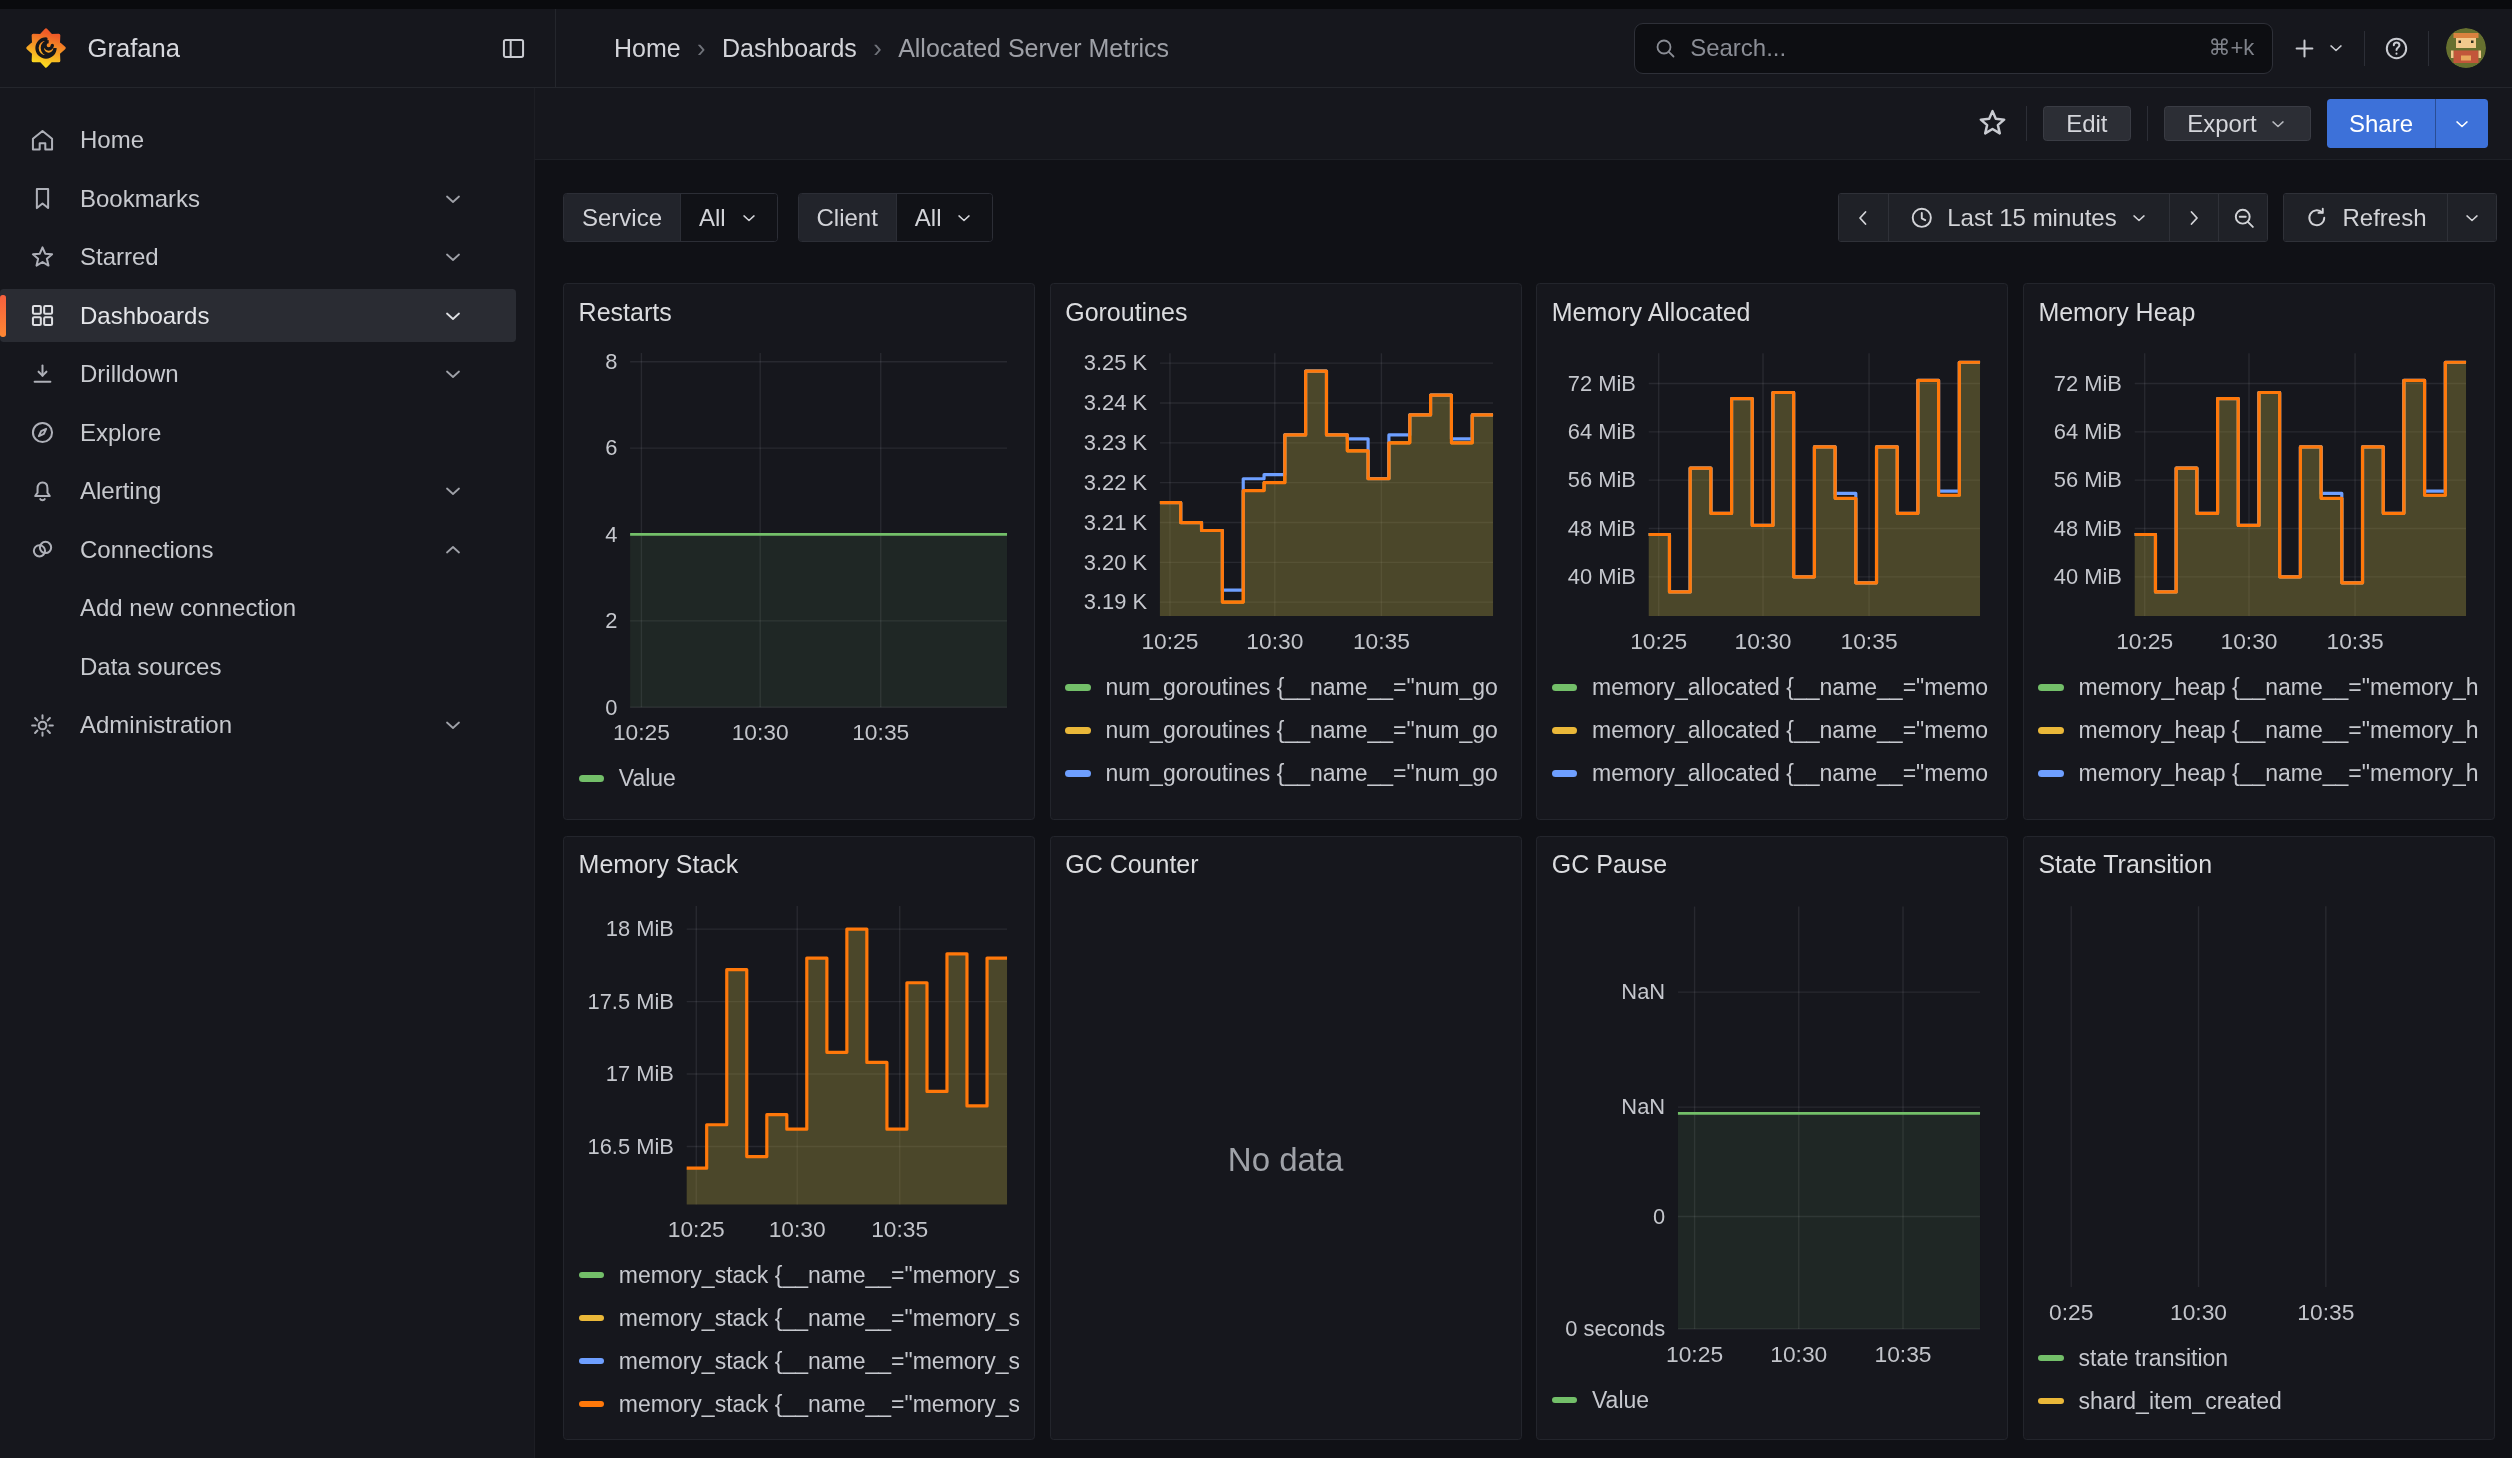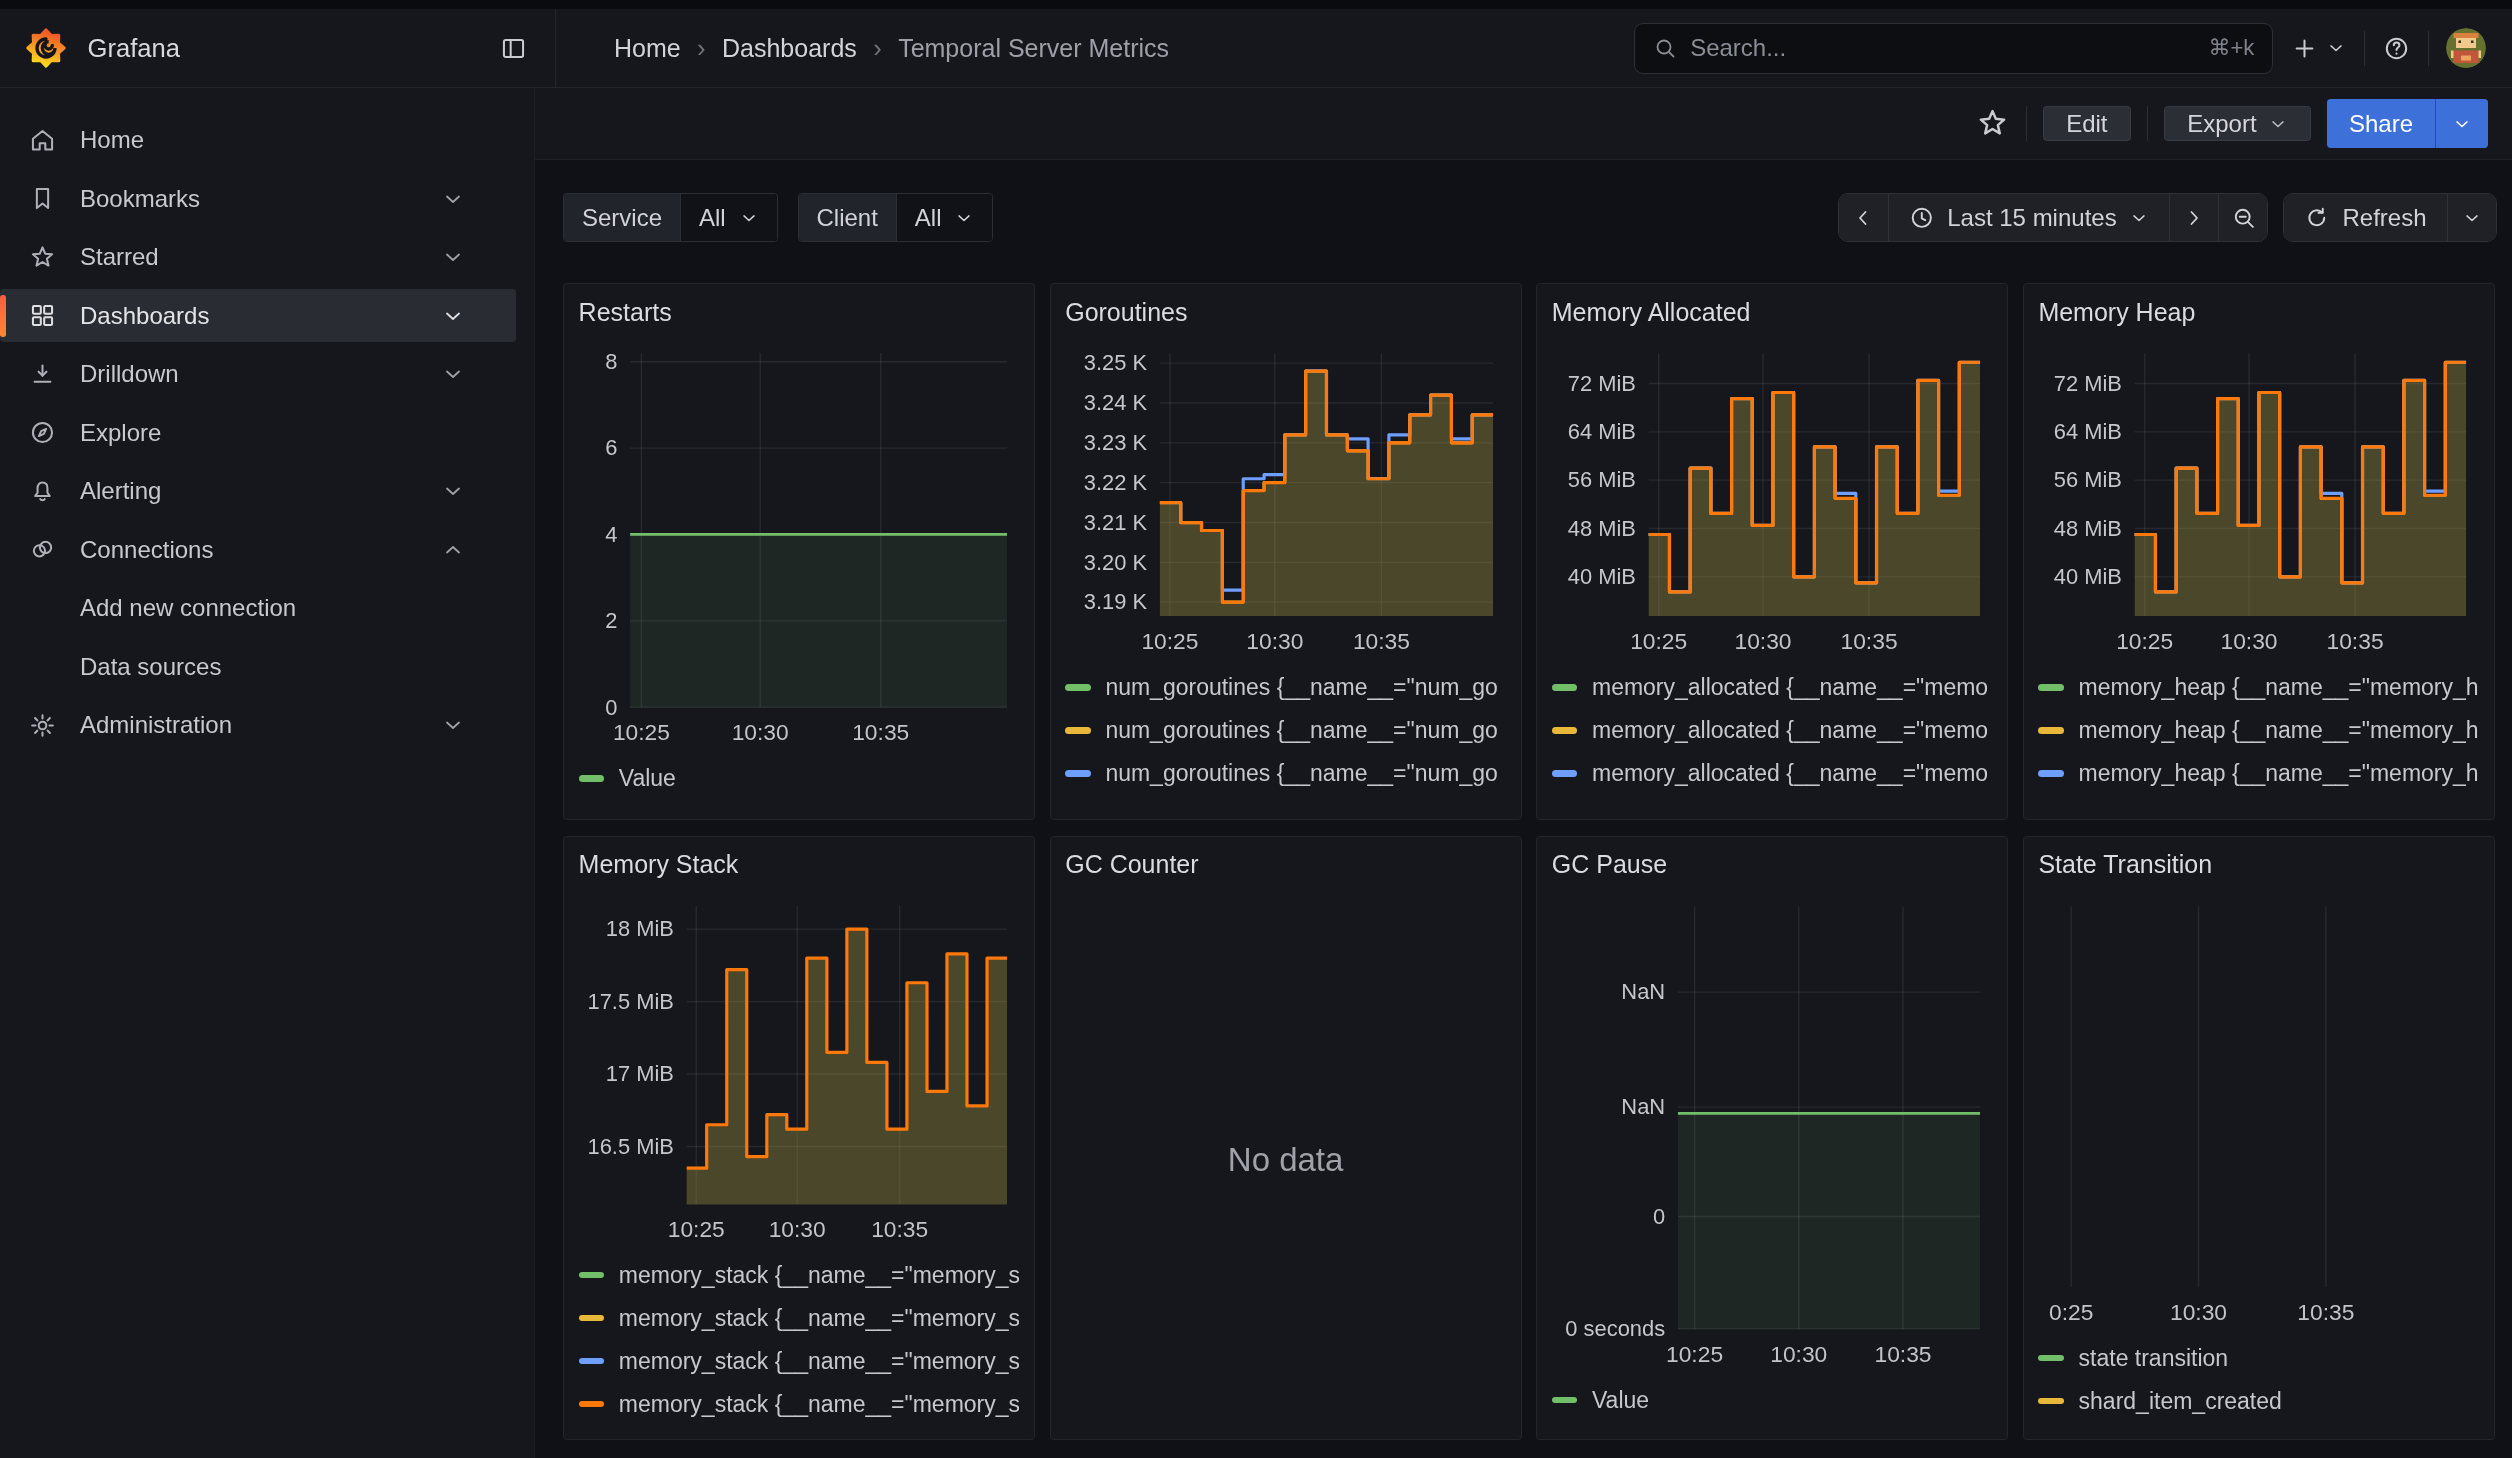--- a/index.html
+++ b/index.html
@@ -79,21 +79,21 @@
   
   .dashboard{flex:1;background:var(--canvas);overflow:hidden;padding:33px 15.5px 0 28px;}
   .filter-row{display:flex;align-items:center;justify-content:space-between;margin-bottom:41px;}
   .filters{display:flex;gap:20px;}
   .picker{display:flex;height:49px;border:0.9px solid #2c2e36;border-radius:3.7px;overflow:hidden;}
   .picker .plabel{display:flex;align-items:center;padding:0 18px;background:#22242b;
     font-size:24px;color:#d2d3d8;}
   .picker .pvalue{display:flex;align-items:center;gap:12.8px;padding:0 18px;background:#111217;
     border-left:0.9px solid #2c2e36;font-size:24px;font-weight:500;color:#d2d3d8;cursor:pointer;}
   .timebar{display:flex;align-items:center;gap:14.6px;}
-  .tgroup{display:flex;height:49px;border-radius:10px;overflow:hidden;border:0.9px solid #2f3138;}
+  .tgroup{display:flex;height:49px;border-radius:3px;overflow:hidden;border:0.9px solid #2f3138;}
   .tbtn{display:flex;align-items:center;justify-content:center;background:#1f2127;color:#d2d3d7;
     cursor:pointer;}
   .tbtn + .tbtn{border-left:0.9px solid #2f3138;}
   .tbtn.square{width:49px;}
   .tbtn.wide{gap:12.8px;padding:0 20px;font-size:24px;font-weight:500;}
 
   .grid{display:grid;grid-template-columns:repeat(4,472px);grid-template-rows:537px 604px;
     gap:15.5px 14.6px;}
   .panel{background:var(--panel);border:0.9px solid var(--panel-border);border-radius:3.7px;
     padding:12.8px 14.6px;display:flex;flex-direction:column;overflow:hidden;}
@@ -139,21 +139,21 @@
           <rect x="3.5" y="4.5" width="17" height="15" rx="1.5"></rect>
           <path d="M9.5 4.5 V19.5"></path>
         </svg>
       </span>
   </div>
   <nav class="breadcrumb" id="breadcrumb">
       <span class="crumb">Home</span>
       <span class="crumb-sep">›</span>
       <span class="crumb">Dashboards</span>
       <span class="crumb-sep">›</span>
-      <span class="crumb last">Temporal Server Metrics</span>
+      <span class="crumb last">Allocated Server Metrics</span>
     </nav>
   <div class="topbar-right">
     <div class="searchbox">
       <span class="icon">
           <svg width="24" height="24" viewBox="0 0 24 24" fill="none" stroke="currentColor" stroke-width="1.8" stroke-linecap="round" stroke-linejoin="round">
             <circle cx="11" cy="11" r="6.5"></circle>
             <path d="M15.8 15.8 L20.5 20.5"></path>
           </svg>
         </span>
       <input placeholder="Search..." style="">

